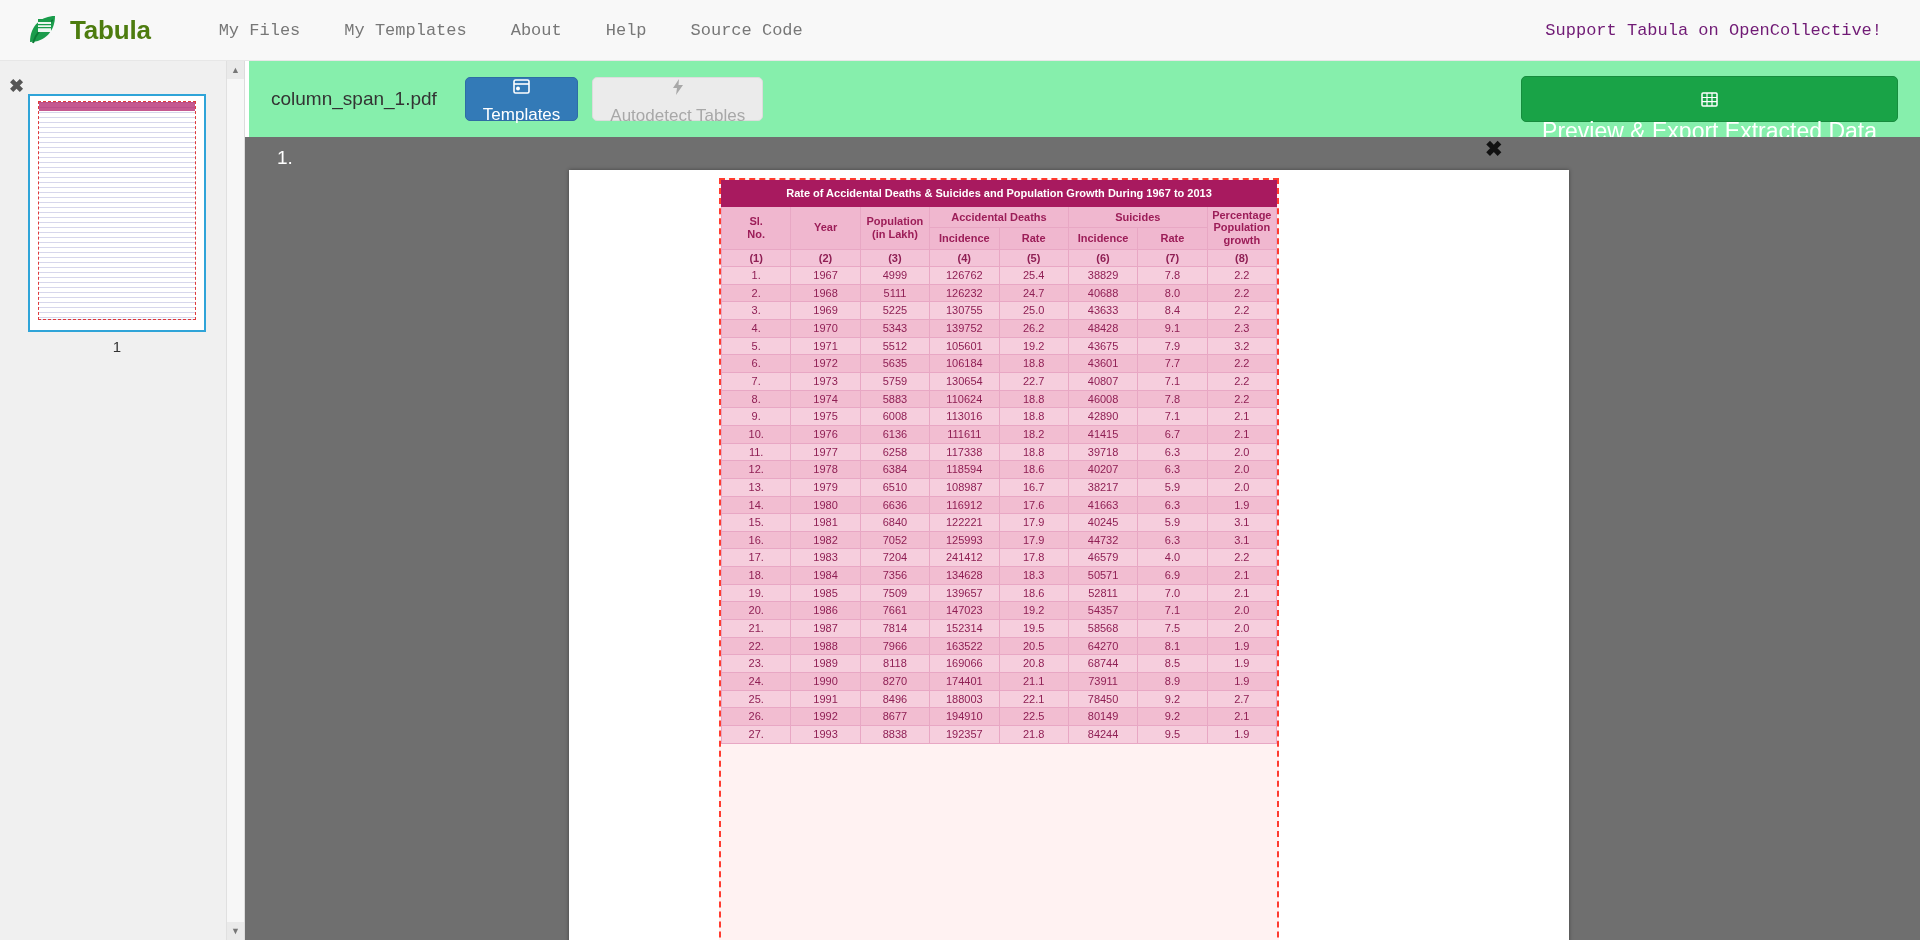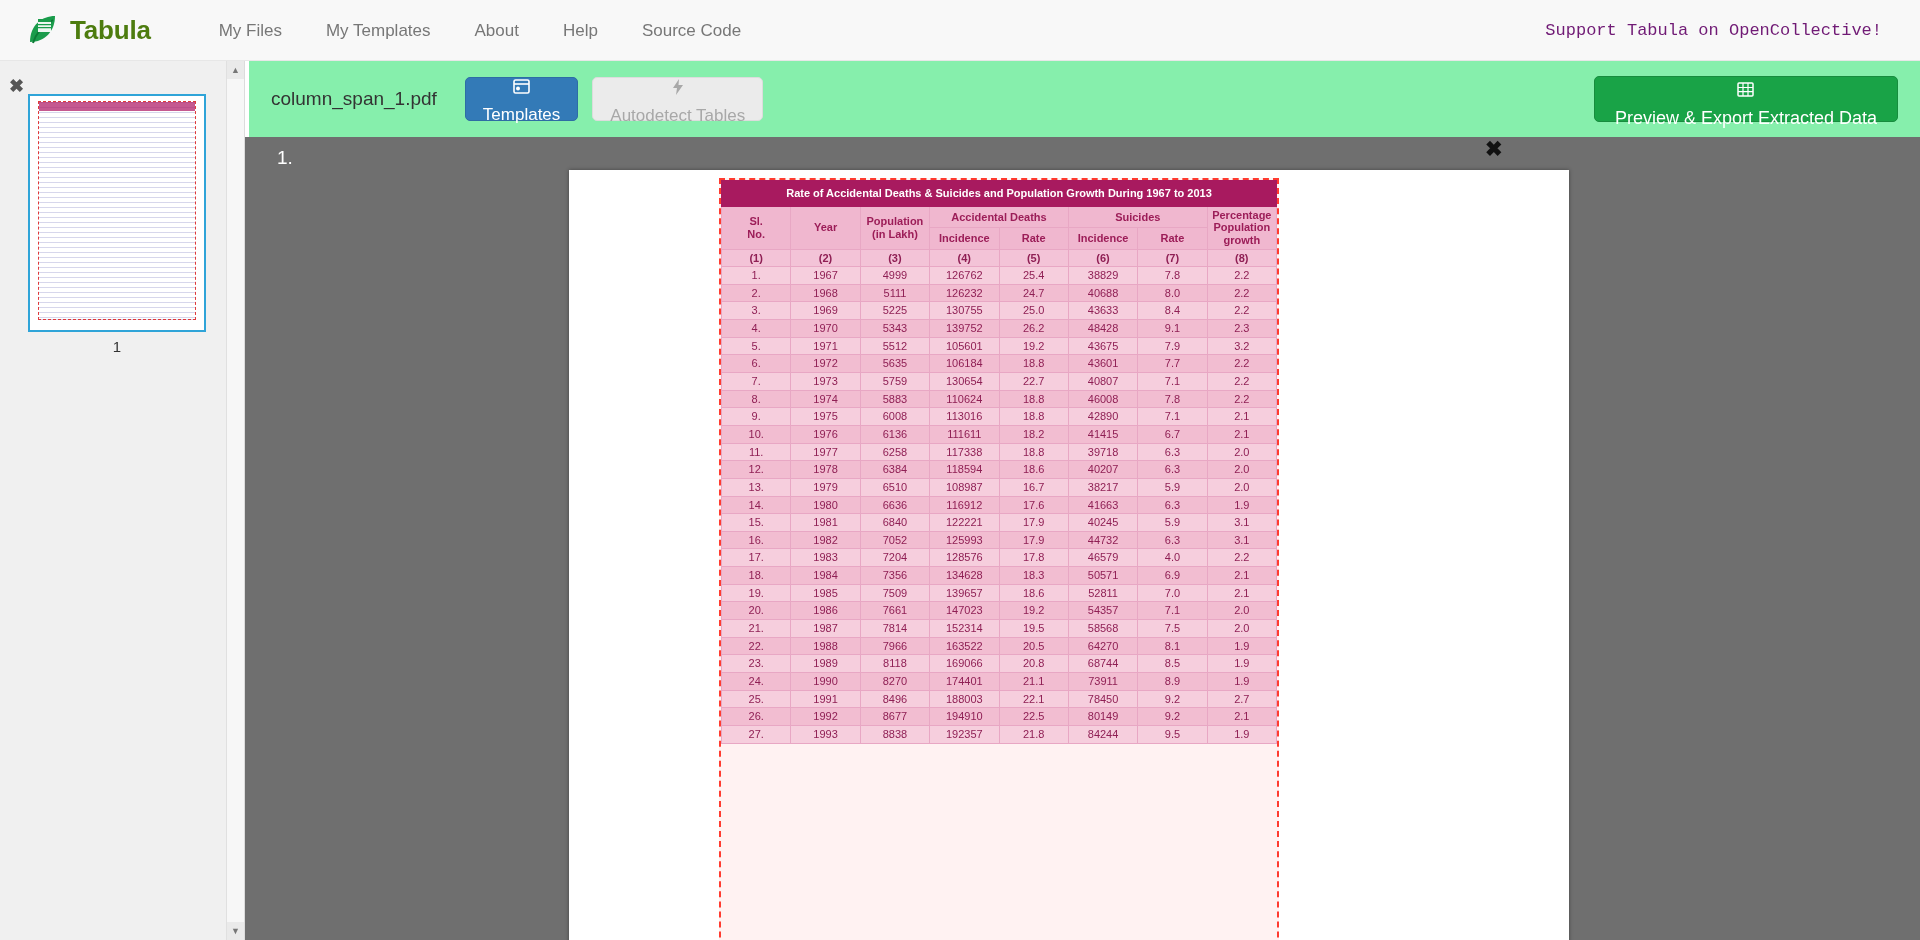--- a/index.html
+++ b/index.html
@@ -42,20 +42,21 @@
     align-items: center;
     gap: 0px;
   }
   .nav-link {
     font-size: 17px;
     color: #777;
     padding: 0 22px;
     text-decoration: none;
     line-height: 61px;
     cursor: pointer;
+    font-family: Liberation Mono, monospace;
   }
   .nav-right {
     margin-left: auto;
     font-size: 17px;
     color: #701a75;
     padding-right: 12px;
     cursor: pointer;
     font-family: Liberation Mono, monospace;
   }
 
@@ -103,23 +104,23 @@
   .btn-disabled {
     background: #ebebeb;
     border-color: #dcdcdc;
     color: #a8a8a8;
     cursor: default;
   }
   .btn-success {
     background: #19a347;
     border-color: #178c3e;
     color: #fff;
-    font-size: 18px;
+    font-size: 23px;
     height: 46px;
-    padding: 4px 20px;
+    padding: 12px 20px;
     margin-left: auto;
   }
   .ico { display: inline-block; line-height: 1; }
 
   
   .sidebar {
     position: absolute;
     left: 0; top: 61px;
     width: 245px;
     bottom: 0;
@@ -557,21 +558,21 @@
               <td class="w-inc">125993</td>
               <td class="w-rate">17.9</td>
               <td class="w-inc2">44732</td>
               <td class="w-rate2">6.3</td>
               <td class="w-pct">3.1</td>
             </tr>
             <tr class="r-odd">
               <td class="w-sl">17.</td>
               <td class="w-year">1983</td>
               <td class="w-pop">7204</td>
-              <td class="w-inc">128576</td>
+              <td class="w-inc">241412</td>
               <td class="w-rate">17.8</td>
               <td class="w-inc2">46579</td>
               <td class="w-rate2">4.0</td>
               <td class="w-pct">2.2</td>
             </tr>
             <tr class="r-even">
               <td class="w-sl">18.</td>
               <td class="w-year">1984</td>
               <td class="w-pop">7356</td>
               <td class="w-inc">134628</td>

